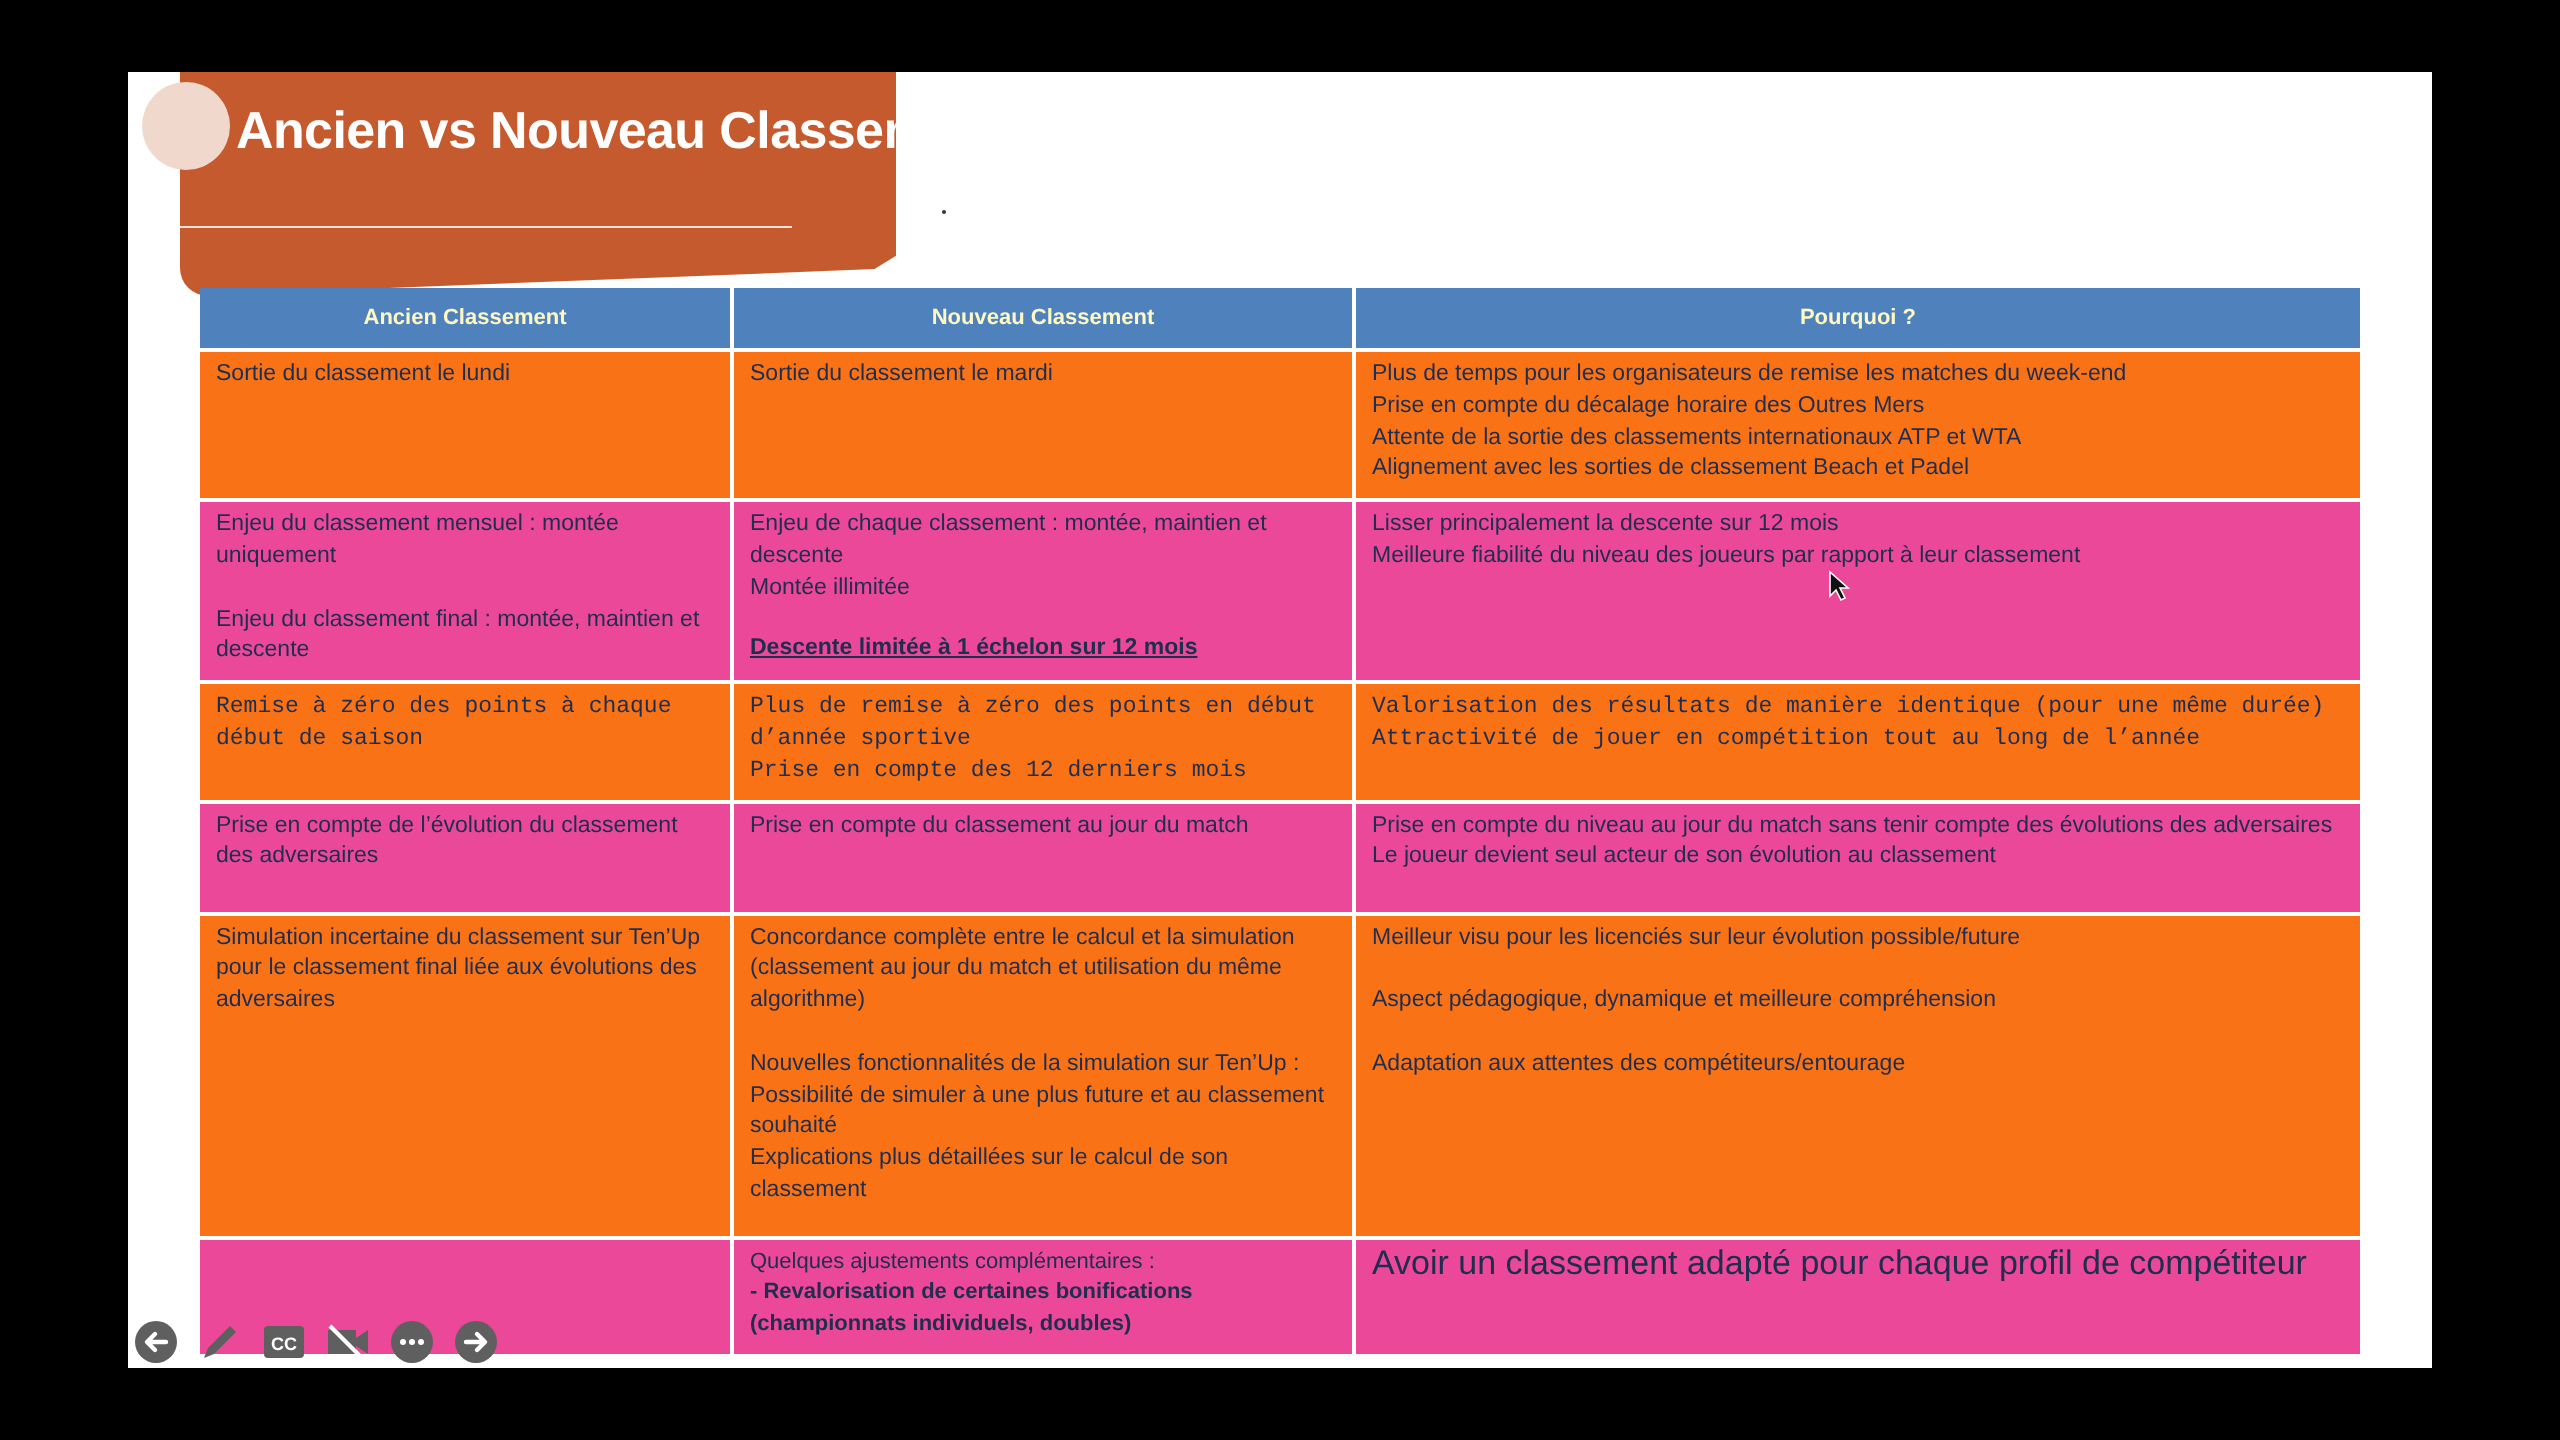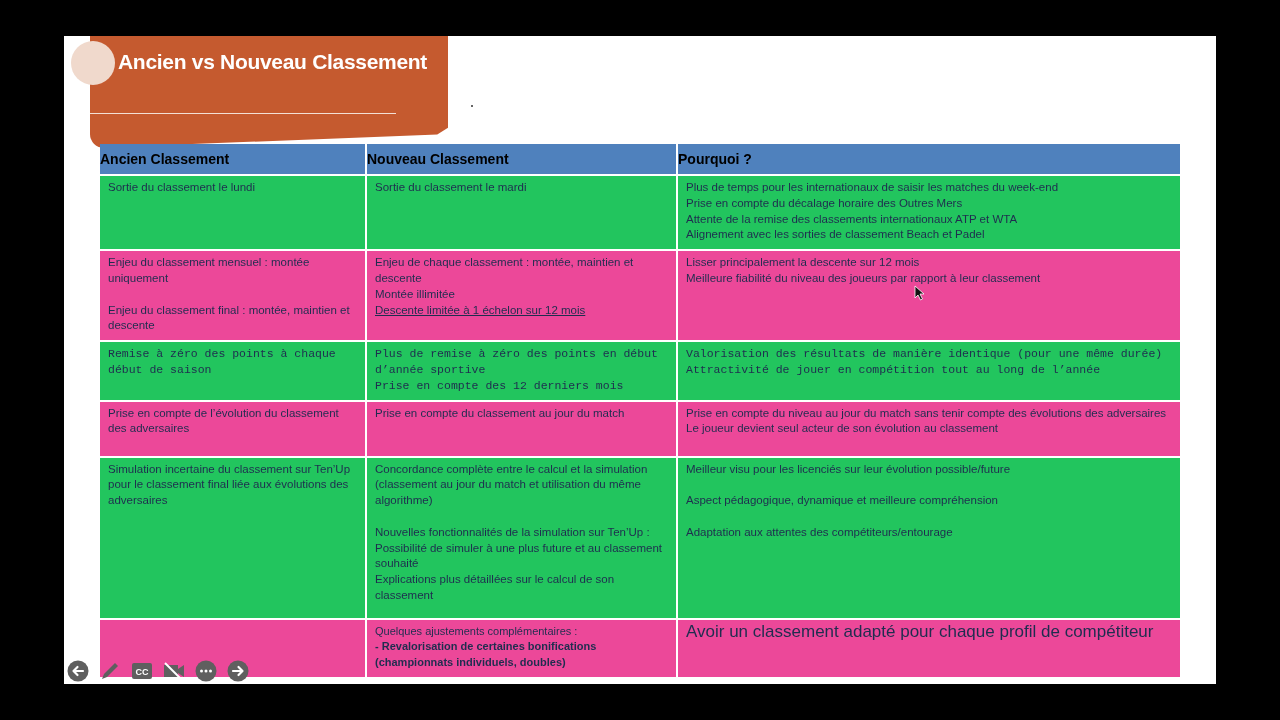--- a/index.html
+++ b/index.html
@@ -16,51 +16,51 @@
     background: #c55a2f;
     border-radius: 0 0 14px 14px;
     clip-path: polygon(0 0, 100% 0, 100% 82%, 97% 88%, 0 100%);
   }
   .title-circle {
     position: absolute; left: 7px; top: 5px; width: 44px; height: 44px; border-radius: 50%;
     background: #f0d9cc;
   }
   .title-text {
     position: absolute; left: 54px; top: 14px; color: #ffffff;
-    font-size: 21px; font-weight: bold; letter-spacing: -0.3px; white-space: nowrap;
+    font-size: 26px; font-weight: bold; letter-spacing: -0.3px; white-space: nowrap;
   }
   .title-underline {
     position: absolute; left: 26px; top: 77px; width: 306px; height: 1px; background: #f3e0d6;
   }
   .dot { position: absolute; left: 407px; top: 69px; width: 2px; height: 2px; background: #333; border-radius: 50%; }
 
   table.compare {
     position: absolute; left: 36px; top: 108px; width: 1080px;
     border-collapse: collapse; table-layout: fixed;
     font-family: "Liberation Sans", sans-serif;
   }
   table.compare col.c1 { width: 266px; }
   table.compare col.c2 { width: 311px; }
   table.compare col.c3 { width: 503px; }
   table.compare th {
-    background: #4f81bd; color: #000000; font-size: 14px; font-weight: bold;
-    height: 30px; text-align: left; border-right: 2px solid #ffffff; border-bottom: 2px solid #fff;
+    background: #4f81bd; color: #fef9c3; font-size: 11px; font-weight: bold;
+    height: 30px; text-align: center; border-right: 2px solid #ffffff; border-bottom: 2px solid #fff;
     padding: 0;
   }
   table.compare th:last-child { border-right: none; }
   table.compare td {
     vertical-align: top; font-size: 11.5px; color: #1f2d4f; line-height: 15.8px;
     padding: 4px 8px 6px 8px; border-right: 2px solid #ffffff; border-bottom: 2px solid #ffffff;
   }
   table.compare td:last-child { border-right: none; }
-  tr.odd td { background: #22c55e; }
+  tr.odd td { background: #f97316; }
   tr.even td { background: #ec4899; }
   .line { display: block; }
   .gap { display: block; height: 15.8px; }
-  .bold-underline { font-weight: normal; text-decoration: underline; }
+  .bold-underline { font-weight: bold; text-decoration: underline; margin-top: 14px; }
   .bold { font-weight: bold; }
 
   .controls {
     position: absolute; left: 66px; top: 657px; height: 26px; display: flex; gap: 8px; align-items: center;
   }
   .ctrl {
     width: 24px; height: 24px; display: flex; align-items: flex-end; justify-content: center;
   }
   .ctrl svg { display: block; }
 </style>
@@ -90,23 +90,23 @@
     <tbody>
 
       <tr class="odd" style="height:71px;">
         <td>
           <span class="line">Sortie du classement le lundi</span>
         </td>
         <td>
           <span class="line">Sortie du classement le mardi</span>
         </td>
         <td>
-          <span class="line">Plus de temps pour les internationaux de saisir les matches du week-end</span>
+          <span class="line">Plus de temps pour les organisateurs de remise les matches du week-end</span>
           <span class="line">Prise en compte du décalage horaire des Outres Mers</span>
-          <span class="line">Attente de la remise des classements internationaux ATP et WTA</span>
+          <span class="line">Attente de la sortie des classements internationaux ATP et WTA</span>
           <span class="line">Alignement avec les sorties de classement Beach et Padel</span>
         </td>
       </tr>
 
       <tr class="even" style="height:88px;">
         <td>
           <span class="line">Enjeu du classement mensuel : montée uniquement</span>
           <span class="gap"></span>
           <span class="line">Enjeu du classement final : montée, maintien et descente</span>
         </td>

